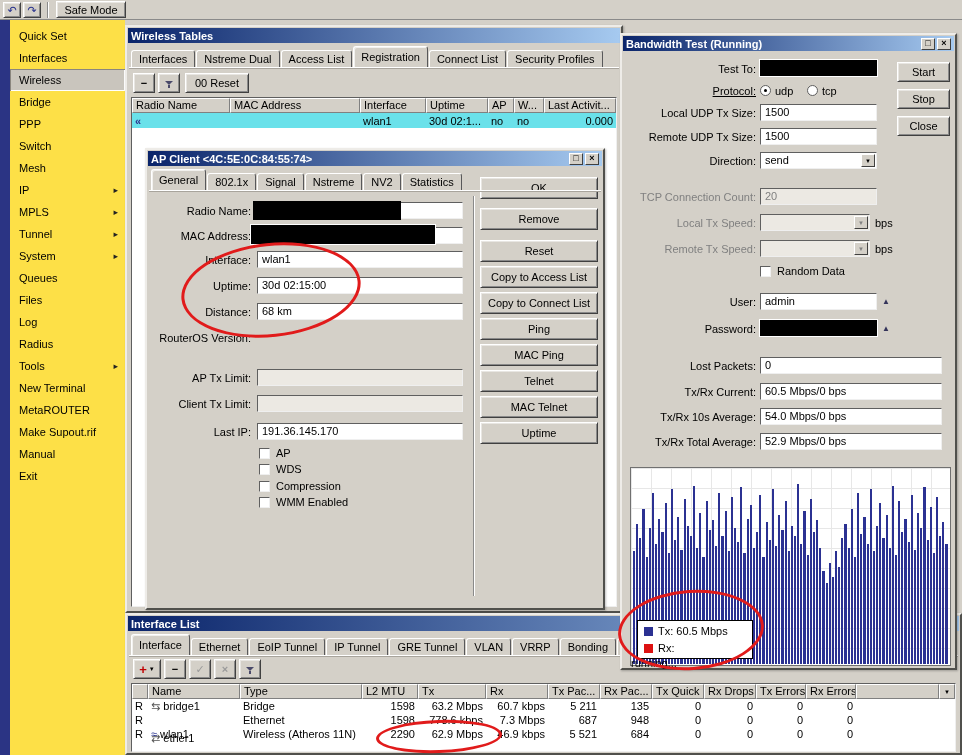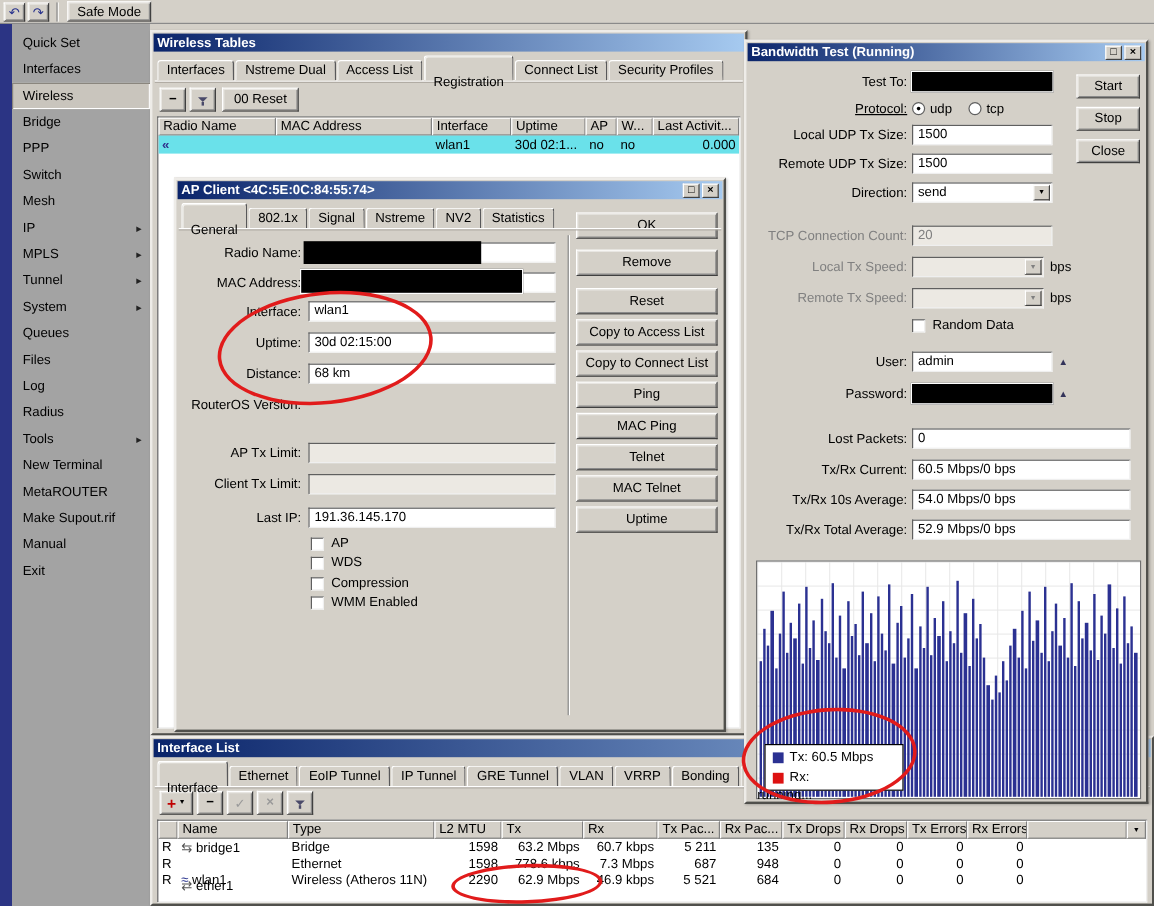--- a/index.html
+++ b/index.html
@@ -13,21 +13,21 @@
     background:linear-gradient(90deg,var(--title-start,#0a246a),var(--title-end,#a6caf0));
     color:#fff; font-weight:bold; display:flex; align-items:center; padding:0 3px; }
   .tb-btns { margin-left:auto; display:flex; gap:2px; }
   .tb-btn { width:14px; height:12px; font-size:9px; line-height:9px; display:flex; align-items:center; justify-content:center;
     background:#d4d0c8; color:#000; border:1px solid; border-color:#fff #404040 #404040 #fff; }
   .btn { display:flex; align-items:center; justify-content:center; background:#d4d0c8; white-space:nowrap;
     border:1px solid; border-color:#fff #404040 #404040 #fff; box-shadow:inset 1px 1px 0 #e8e6e2, inset -1px -1px 0 #8a8a8a; }
   .tabs { position:absolute; display:flex; align-items:flex-end; height:21px; z-index:3; }
   .tab { height:17px; padding:2px 7px 0; background:#d4d0c8; border:1px solid #58585a; border-bottom:none;
     border-top-color:#fff; border-left-color:#fff; border-radius:3px 3px 0 0; margin-right:1px; white-space:nowrap; }
-  .tab.active { height:21px; padding-top:16px; box-shadow:inset 1px 1px 0 #f2f1ee;text-align:right; }
+  .tab.active { height:21px; padding-top:4px; box-shadow:inset 1px 1px 0 #f2f1ee;text-align:right; }
   .tabline { position:absolute; height:1px; background:#fff; box-shadow:0 1px 0 #a8a49c; z-index:2; }
   .flabel { position:absolute; text-align:right; white-space:nowrap; }
   .fbox { position:absolute; height:17px; background:#fff; border:1px solid; border-color:#5f5f5f #efefef #efefef #5f5f5f;
     padding:1px 4px; white-space:nowrap; overflow:hidden; }
   .fbox.gray { background:#ece9e3; color:#808080; }
   .dd { position:absolute; right:1px; top:1px; bottom:1px; width:14px; background:#d4d0c8;
     border:1px solid; border-color:#fff #404040 #404040 #fff; display:flex; align-items:center; justify-content:center; font-size:6px; }
   .list { position:absolute; background:#fff; border:1px solid; border-color:#5f5f5f #efefef #efefef #5f5f5f; overflow:hidden; }
   .hrow { display:flex; }
   .th { flex:none; background:#d4d0c8; border:1px solid; border-color:#fff #808080 #808080 #fff;
@@ -69,21 +69,21 @@
     <div class="btn" style="position:absolute;left:23px;top:2px;width:18px;height:16px;color:#26308c;">
         <span>↷</span>
       </div>
     <div class="vsep" style="left:47px;top:2px;height:16px;"></div>
     <div class="btn" style="position:absolute;left:56px;top:1px;width:70px;height:17px;">
         <span>Safe Mode</span>
       </div>
   </div>
 
   <div style="position:absolute;left:0;top:20px;width:10px;height:735px;background:var(--sidebar-strip,#2b3484);"></div>
-  <div style="position:absolute;left:10px;top:20px;width:115px;height:735px;background:#a3a3a3;padding-top:5px;">
+  <div style="position:absolute;left:10px;top:20px;width:115px;height:735px;background:#fde047;padding-top:5px;">
     <div class="side-item">
         <span>Quick Set</span>
         <span class="side-arrow"></span>
       </div>
     <div class="side-item">
         <span>Interfaces</span>
         <span class="side-arrow"></span>
       </div>
     <div class="side-item active">
         <span>Wireless</span>
@@ -246,21 +246,21 @@
     <div class="list" style="left:4px;top:68px;right:4px;bottom:1px;">
       <div class="hrow">
         <div class="th" style="width:16px;"></div>
         <div class="th" style="width:92px;"><span>Name</span></div>
         <div class="th" style="width:122px;"><span>Type</span></div>
         <div class="th" style="width:56px;"><span>L2 MTU</span></div>
         <div class="th" style="width:68px;"><span>Tx</span></div>
         <div class="th" style="width:62px;"><span>Rx</span></div>
         <div class="th" style="width:52px;"><span>Tx Pac...</span></div>
         <div class="th" style="width:52px;"><span>Rx Pac...</span></div>
-        <div class="th" style="width:52px;"><span>Tx Drops</span></div>
+        <div class="th" style="width:52px;"><span>Tx Quick</span></div>
         <div class="th" style="width:52px;"><span>Rx Drops</span></div>
         <div class="th" style="width:50px;"><span>Tx Errors</span></div>
         <div class="th" style="width:50px;"><span>Rx Errors</span></div>
         <div class="th" style="flex:1;"></div>
         <div class="th" style="width:16px;text-align:center;font-size:6px;line-height:14px;">▼</div>
       </div>
       <div class="tr" style="height:14px;">
         <div class="td" style="width:16px;"><span>R</span></div>
         <div class="td" style="width:92px;"><span style="color:#555;">⇆ </span><span>bridge1</span></div>
         <div class="td" style="width:122px;"><span>Bridge</span></div>

